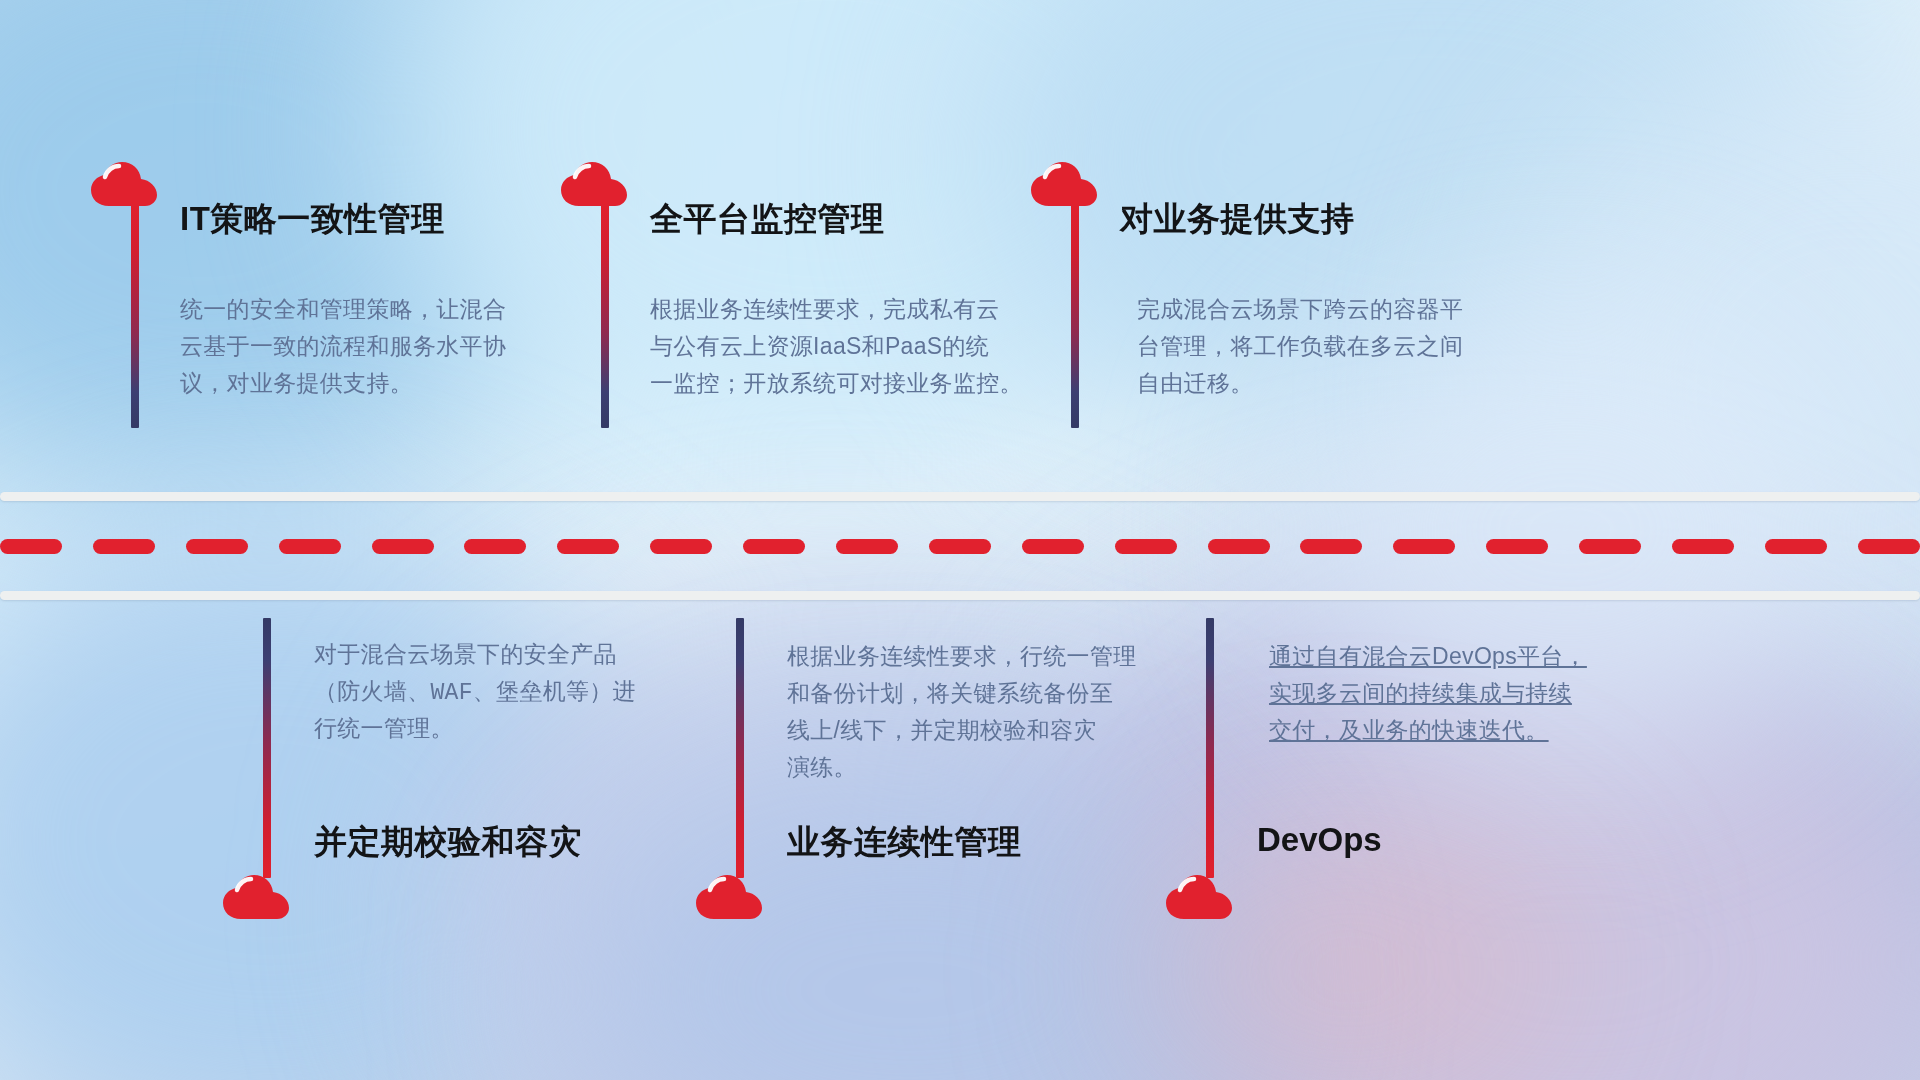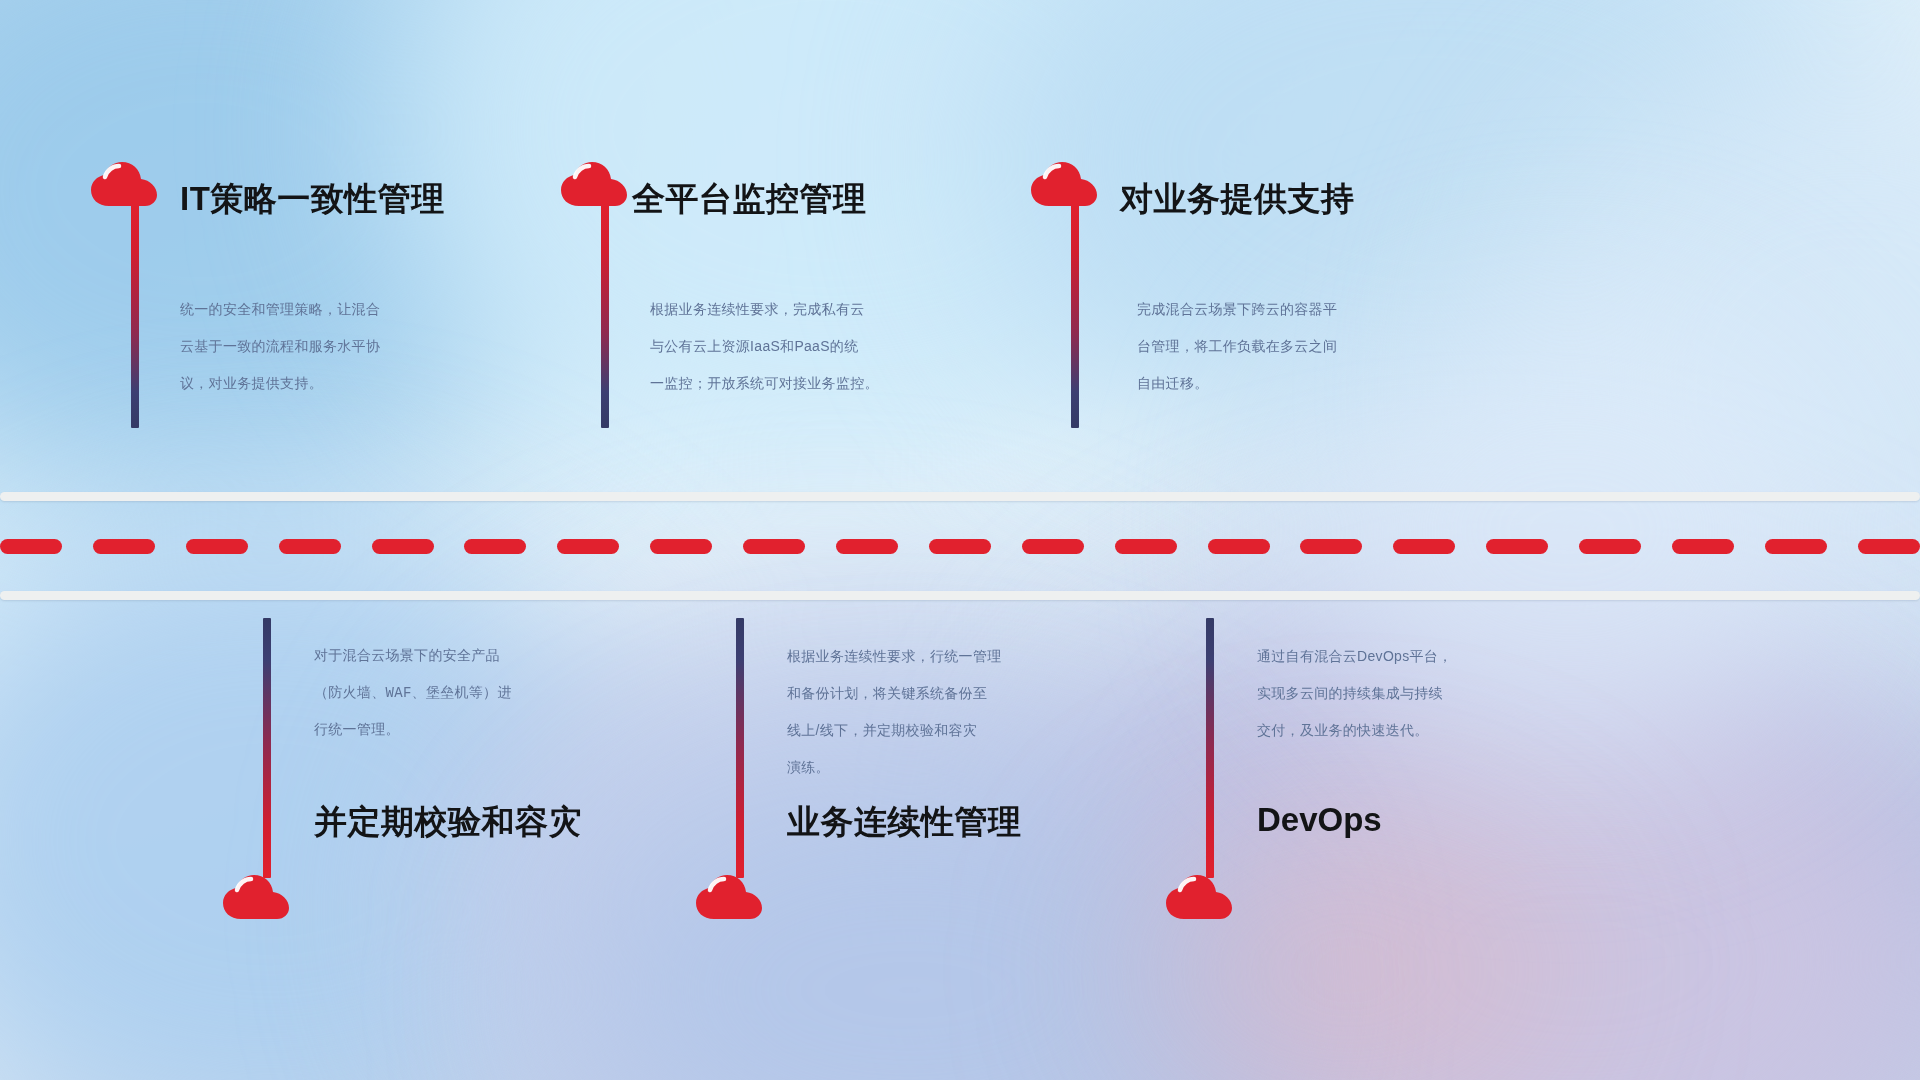--- a/index.html
+++ b/index.html
@@ -106,26 +106,27 @@
   }
 
   .title {
     position: absolute;
     font-size: 33px;
     font-weight: 700;
     color: #131416;
     letter-spacing: 0.5px;
     white-space: nowrap;
     line-height: 1;
+    margin-top: 20px;
   }
   .title.latin { letter-spacing: 0px; }
 
   .body-text {
     position: absolute;
-    font-size: 14px;
+    font-size: 23px;
     line-height: 37px;
     color: #5f7397;
     white-space: pre-line;
     letter-spacing: 0.3px;
   }
 </style>
 </head>
 <body>
 
 <div id="stage">
@@ -161,21 +162,21 @@
   <div class="col" style="left:590px; top:160px;">
     <div class="pin">
       <span class="cloud-icon" style="top:0px;">
         <svg width="72" height="48" viewBox="0 0 72 48" xmlns="http://www.w3.org/2000/svg">
           <path d="M21 46 C10 46 3 39 3 30 C3 22 9 16 17 15 C19 7 26 2 34 2 C44 2 52 9 53 19 C62 20 69 27 69 35 C69 41 64 46 57 46 Z" fill="#e1212e"></path>
           <path d="M17 17 C19 10 25 6 31 6" stroke="#ffffff" stroke-width="4.5" stroke-linecap="round" fill="none" opacity="0.95"></path>
         </svg>
       </span>
       <div class="stem down" style="left:11px; top:43px; height:225px;"></div>
     </div>
-    <div class="title" style="left:42px; top:22px;">全平台监控管理</div>
+    <div class="title" style="left:60px; top:22px;">全平台监控管理</div>
     <div class="body-text" style="left:60px; top:131px; width:410px;">根据业务连续性要求，完成私有云
 与公有云上资源IaaS和PaaS的统
 一监控；开放系统可对接业务监控。</div>
   </div>
 
   <div class="col" style="left:1060px; top:160px;">
     <div class="pin">
       <span class="cloud-icon" style="top:0px;">
         <svg width="72" height="48" viewBox="0 0 72 48" xmlns="http://www.w3.org/2000/svg">
           <path d="M21 46 C10 46 3 39 3 30 C3 22 9 16 17 15 C19 7 26 2 34 2 C44 2 52 9 53 19 C62 20 69 27 69 35 C69 41 64 46 57 46 Z" fill="#e1212e"></path>
@@ -254,19 +255,19 @@
   <div class="col" style="left:1195px; top:618px;">
     <div class="pin">
       <div class="stem up" style="left:11px; top:0px; height:260px;"></div>
       <span class="cloud-icon" style="top:255px;">
         <svg width="72" height="48" viewBox="0 0 72 48" xmlns="http://www.w3.org/2000/svg">
           <path d="M21 46 C10 46 3 39 3 30 C3 22 9 16 17 15 C19 7 26 2 34 2 C44 2 52 9 53 19 C62 20 69 27 69 35 C69 41 64 46 57 46 Z" fill="#e1212e"></path>
           <path d="M17 17 C19 10 25 6 31 6" stroke="#ffffff" stroke-width="4.5" stroke-linecap="round" fill="none" opacity="0.95"></path>
         </svg>
       </span>
     </div>
-    <div class="body-text" style="left:62px; top:20px; width:400px;">通过自有混合云DevOps平台，
+    <div class="body-text" style="left:74px; top:20px; width:400px;text-decoration:underline;">通过自有混合云DevOps平台，
 实现多云间的持续集成与持续
 交付，及业务的快速迭代。</div>
     <div class="title latin" style="left:62px; top:185px;">DevOps</div>
   </div>
 
 </div>
 
 </body></html>

